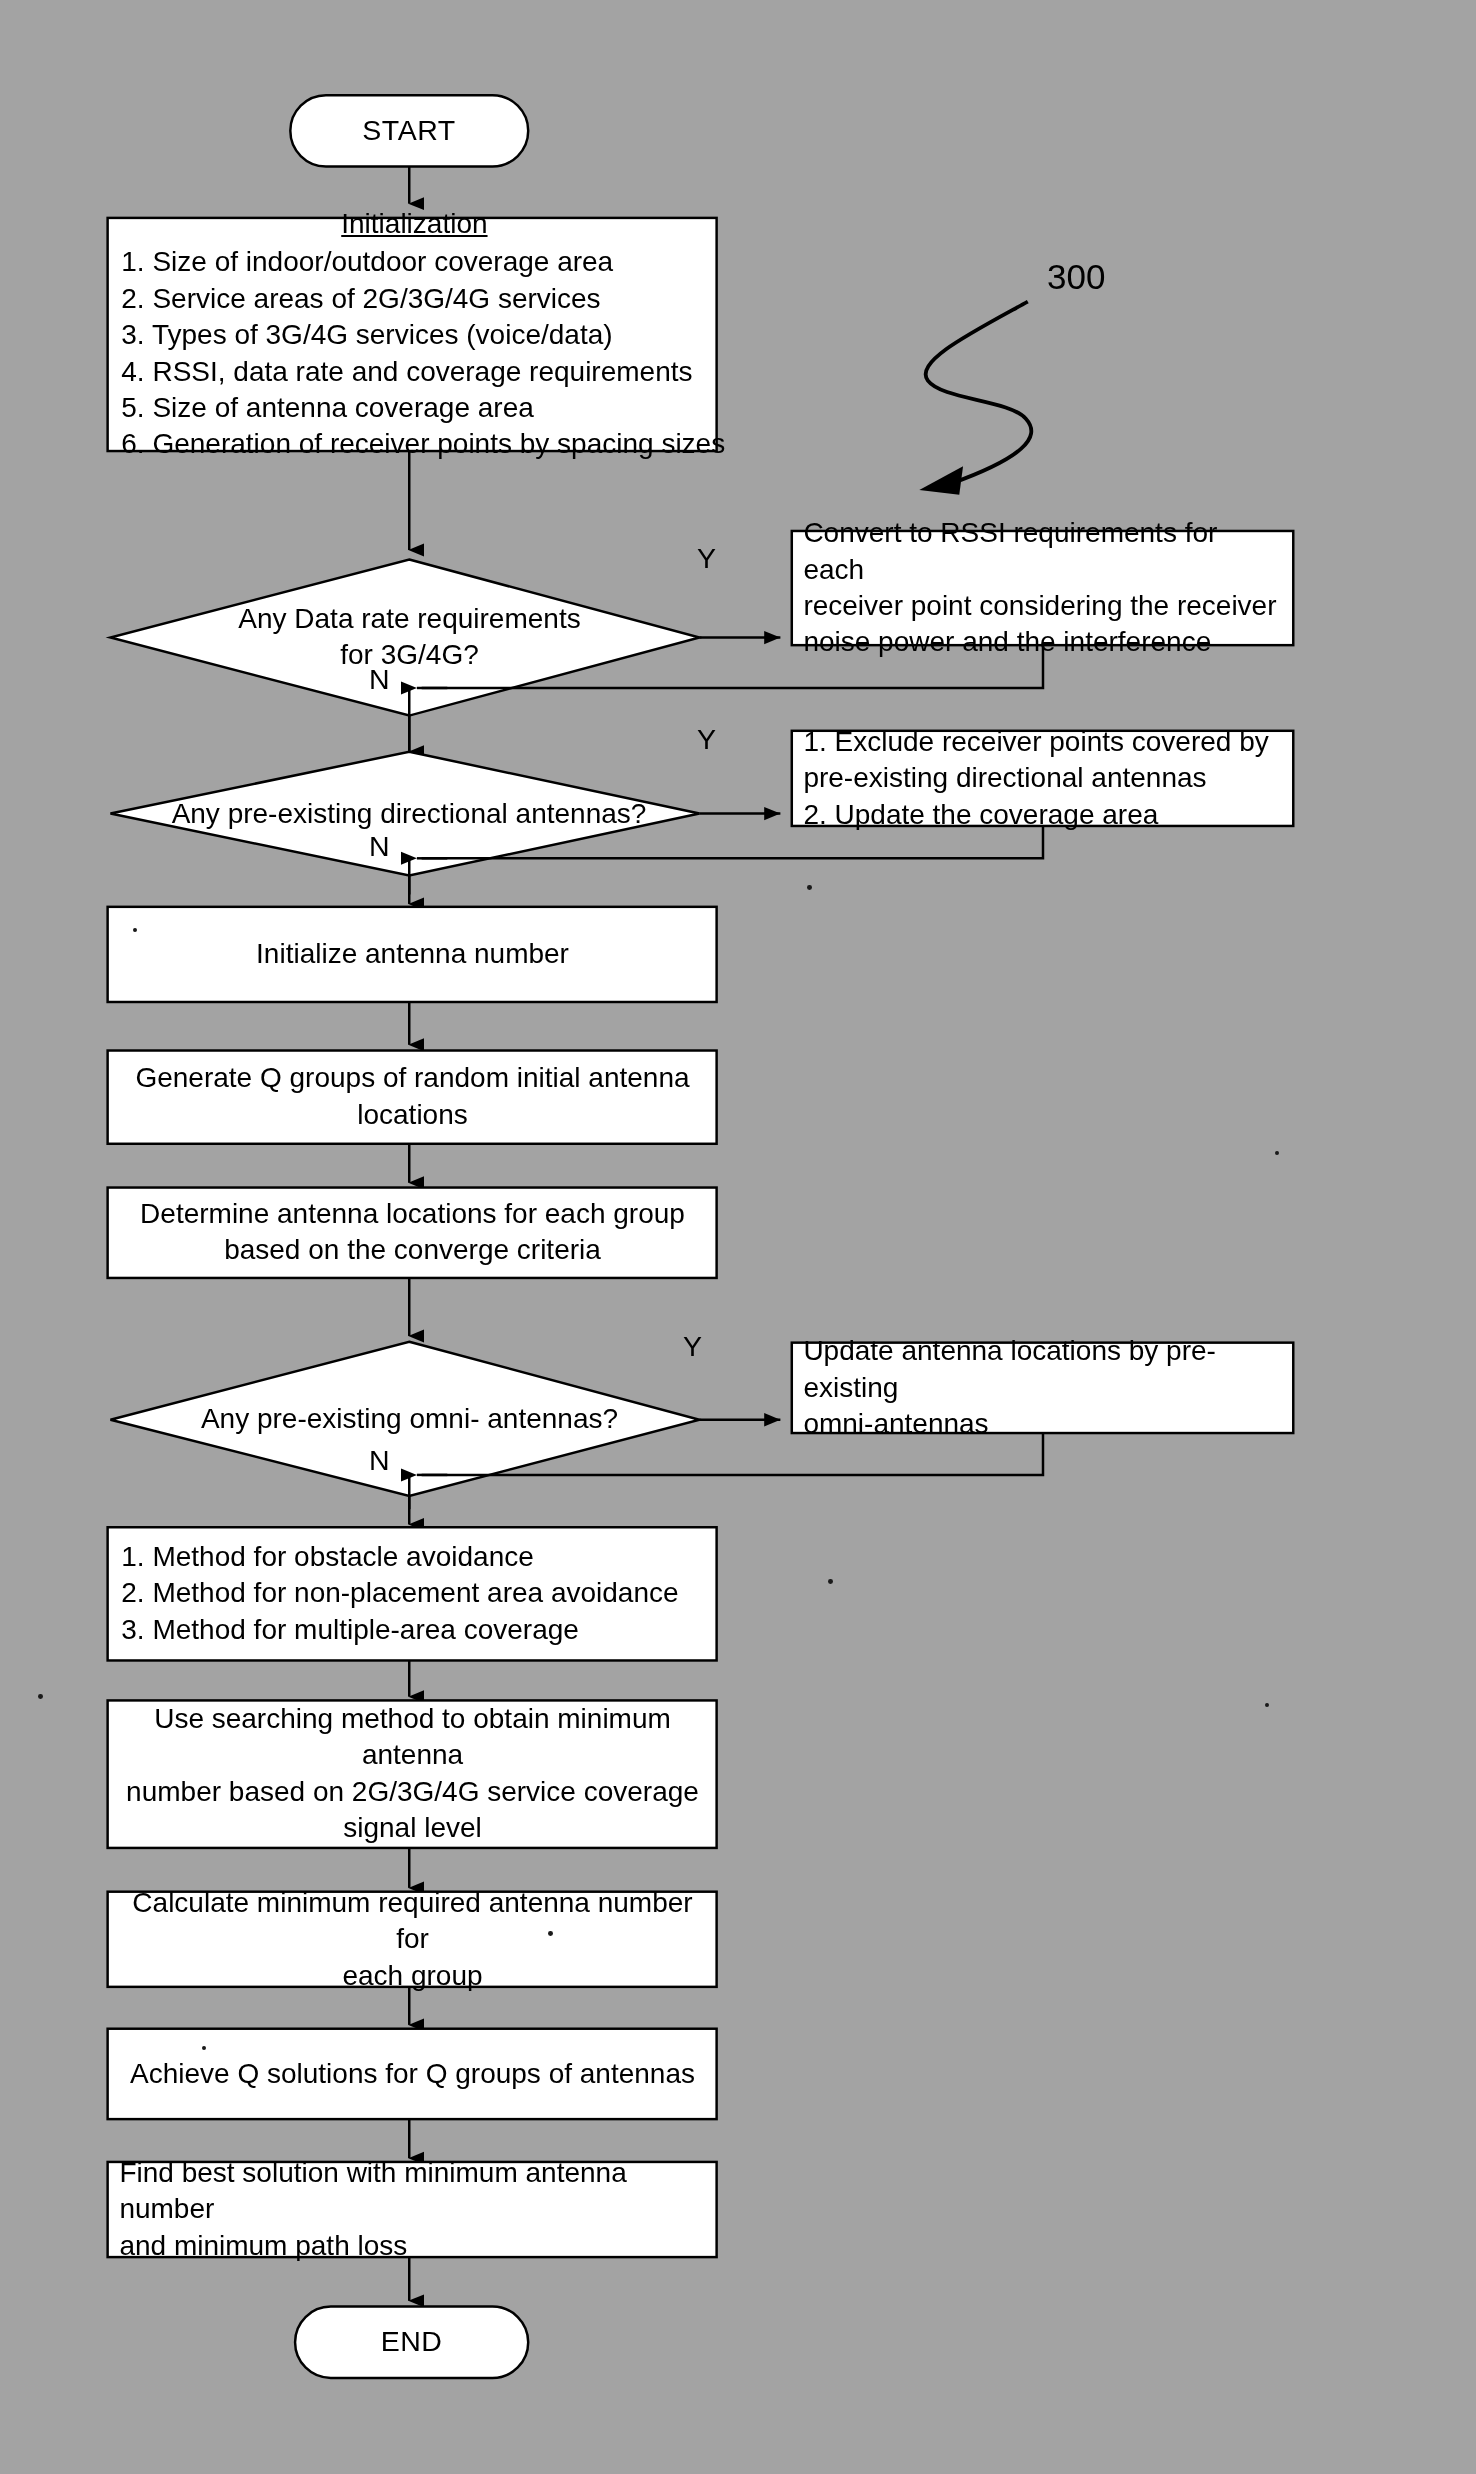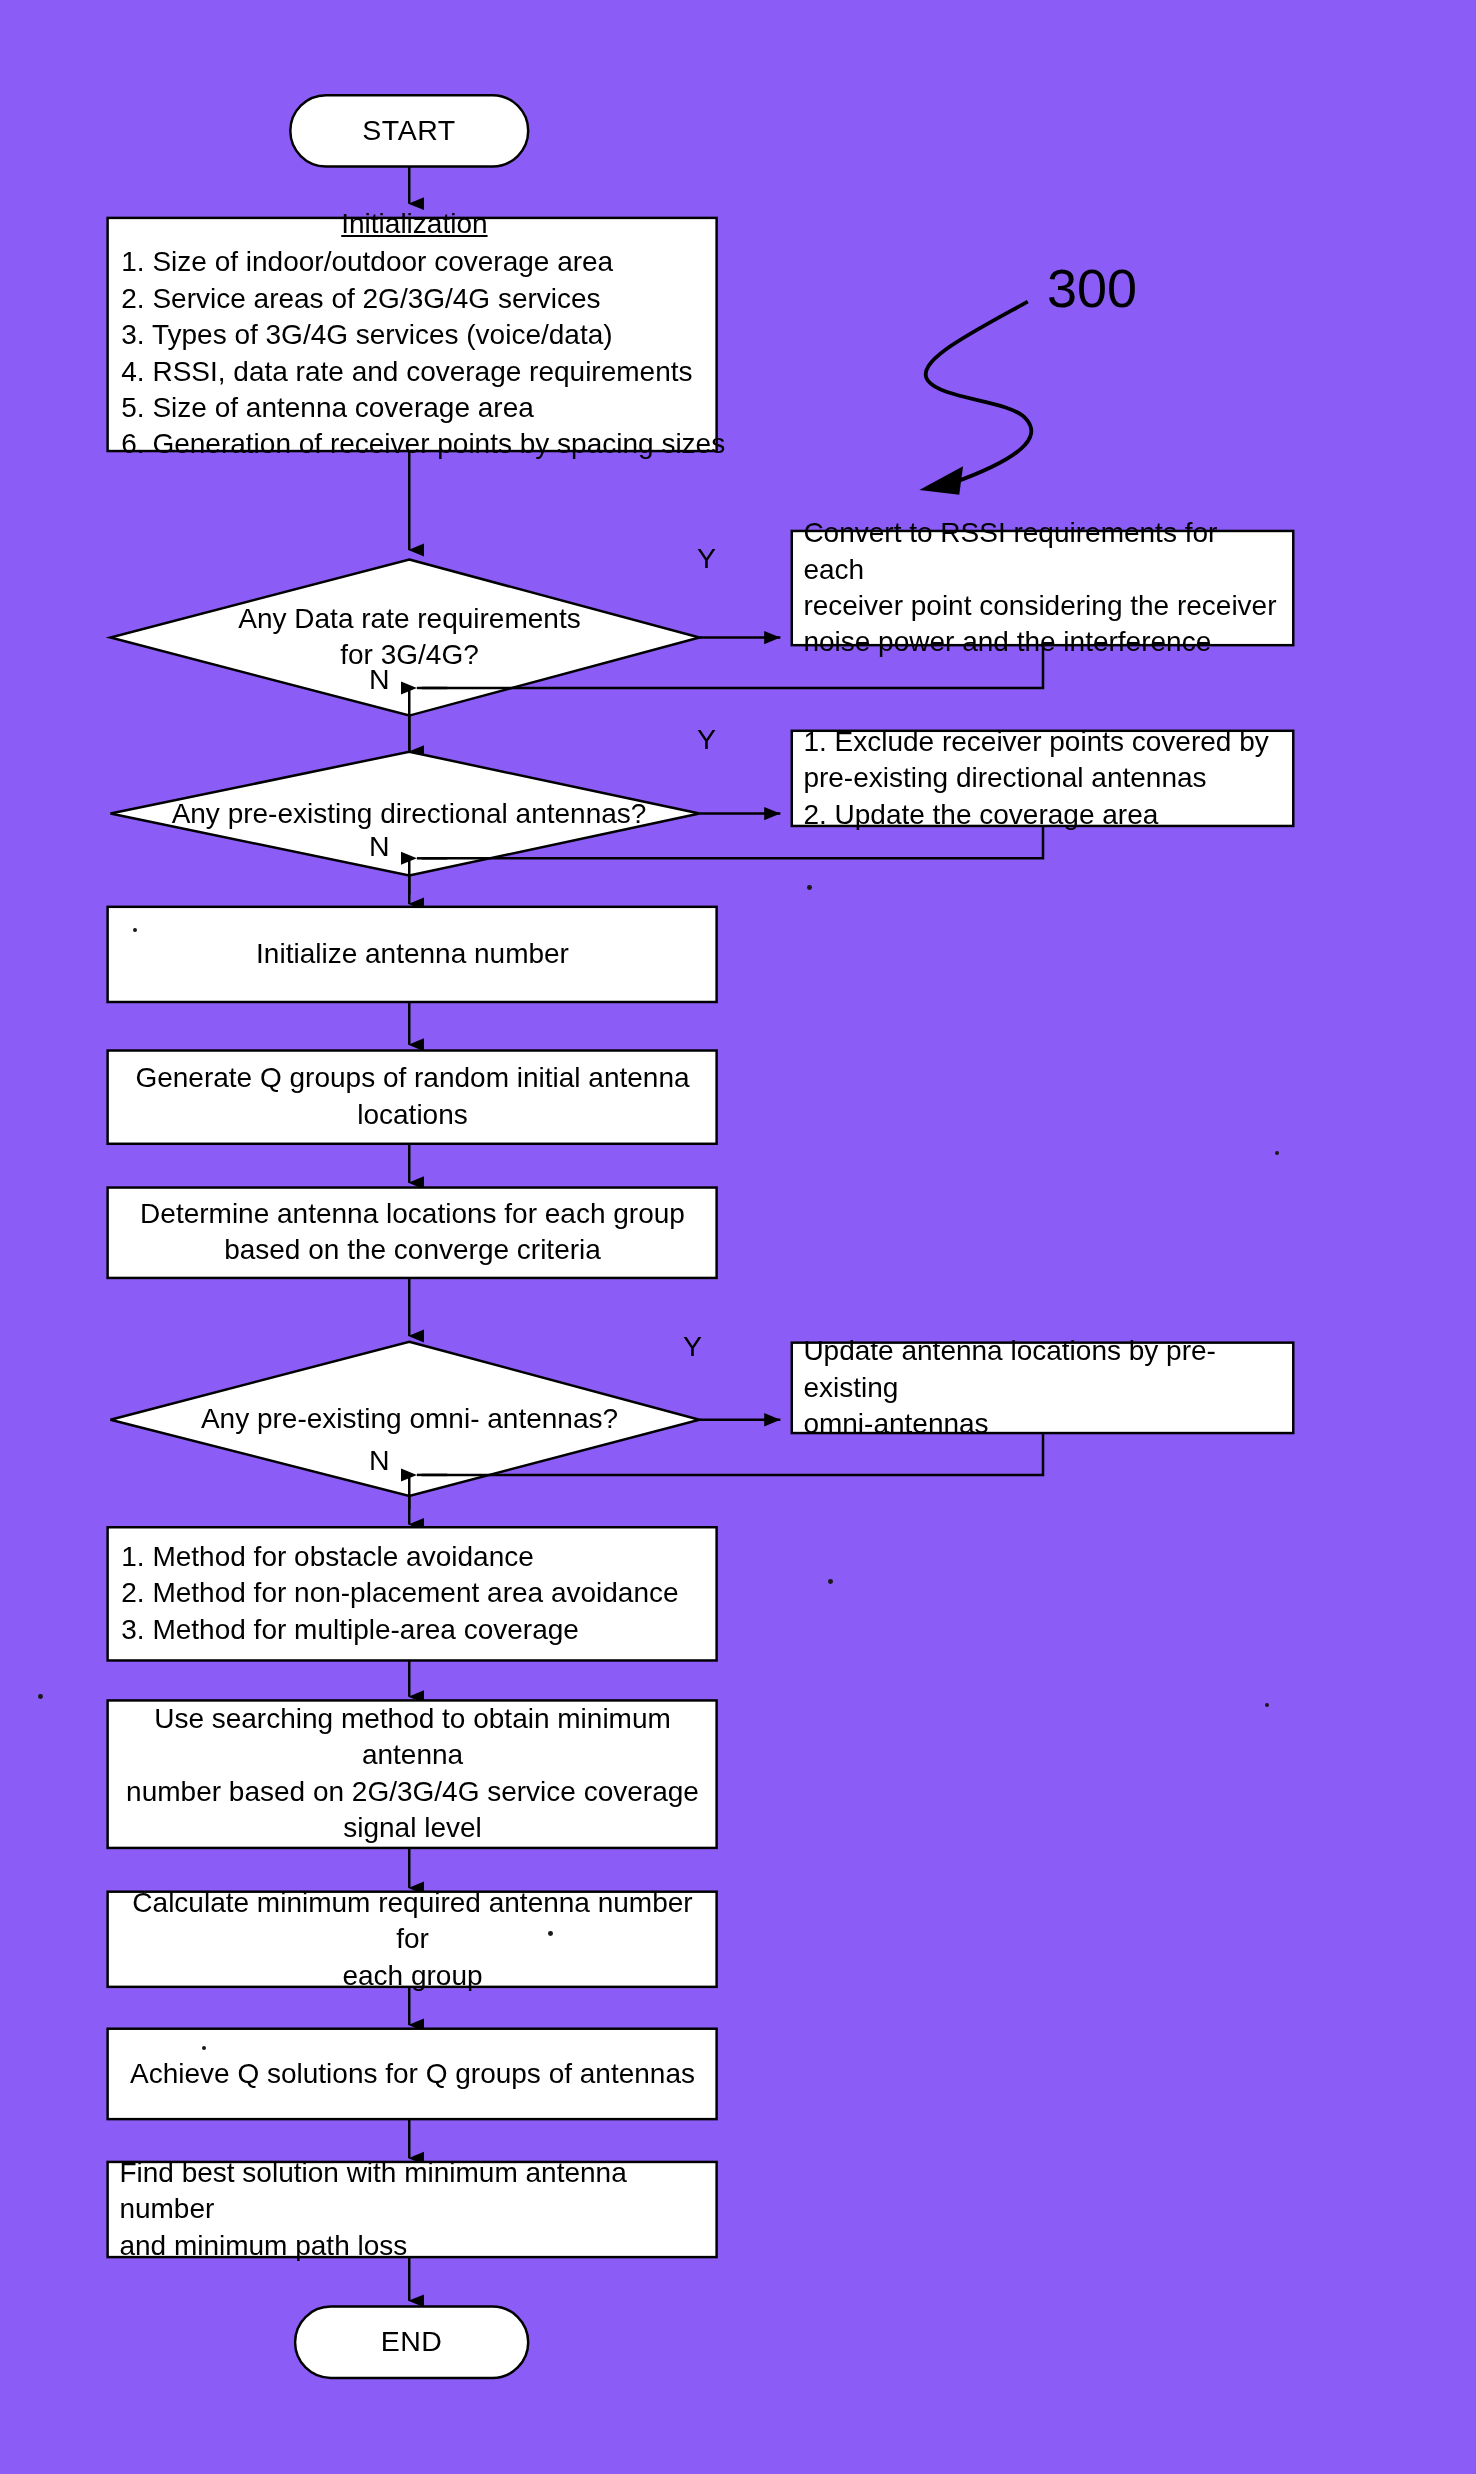--- a/index.html
+++ b/index.html
@@ -9,21 +9,21 @@
     background: #ffffff;
   }
   body {
     font-family: "Liberation Sans", sans-serif;
     color: #000000;
   }
   #page {
     position: relative;
     width: 1477px;
     height: 2475px;
-    background: #8b5cf6;
+    background: #a3a3a3;
     overflow: hidden;
   }
   #diagram-svg {
     position: absolute;
     left: 0;
     top: 0;
     width: 1477px;
     height: 2475px;
   }
   .node-text {
@@ -47,21 +47,21 @@
   .list-label { font-size: 28px; }
   .list-label .line { white-space: nowrap; }
   .dec-label { font-size: 28px; }
   .branch-label {
     position: absolute;
     font-size: 28.5px;
     font-family: "Liberation Sans", sans-serif;
   }
   .fig-number {
     position: absolute;
-    font-size: 54px;
+    font-size: 35px;
     font-family: "Liberation Sans", sans-serif;
     color: #000;
   }
   .init-title {
     text-decoration: underline;
     text-align: center;
     width: 100%;
     display: block;
     margin-bottom: 1.9px;
   }

